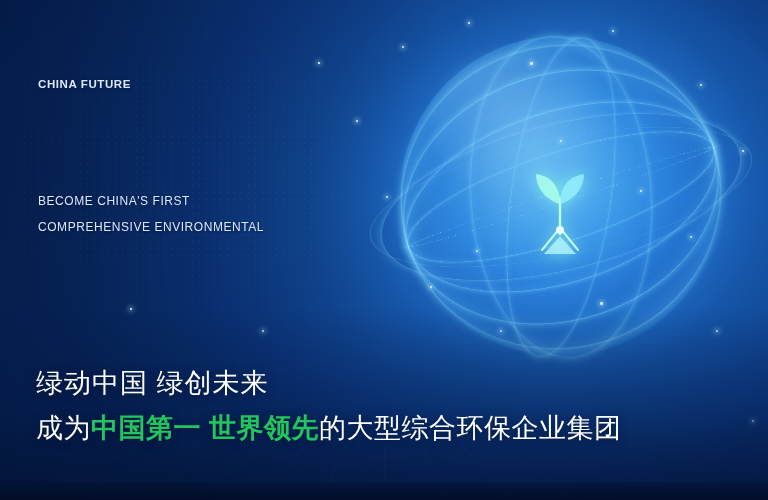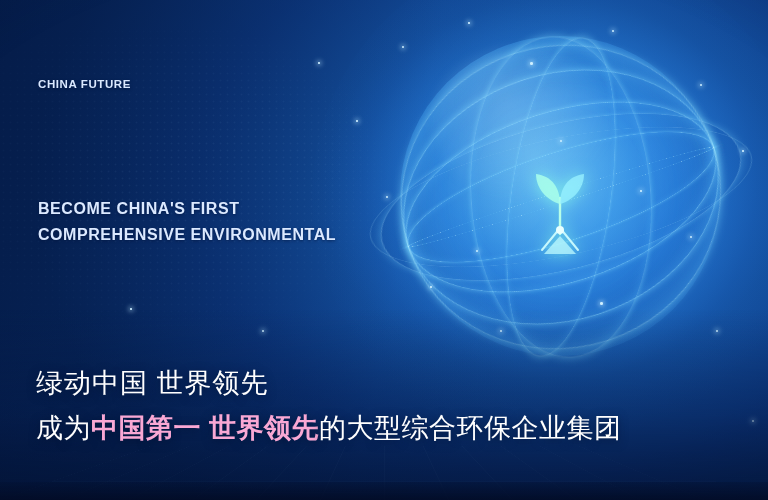--- a/index.html
+++ b/index.html
@@ -143,24 +143,24 @@
     left: 38px; top: 72px;
     color: #dbe9ff;
     font-size: 11.5px;
     font-weight: bold;
     letter-spacing: 0.6px;
     line-height: 25px;
     text-shadow: 0 1px 3px rgba(0,20,60,0.65);
   }
   .en-mid {
     position: absolute;
-    left: 38px; top: 196px;
+    left: 38px; top: 188px;
     color: #dbe9ff;
-    font-size: 16px;
-    font-weight: bold;
+    font-size: 12px;
+    font-weight: normal;
     letter-spacing: 0.55px;
     line-height: 26px;
     text-shadow: 0 1px 3px rgba(0,20,60,0.65);
   }
 
   
   .cn-block {
     position: absolute;
     left: 36px; bottom: 54px;
     color: #ffffff;
@@ -172,21 +172,21 @@
     letter-spacing: 1px;
     margin-bottom: 9px;
     white-space: nowrap;
   }
   .cn-line2 {
     font-size: 27px;
     font-weight: normal;
     letter-spacing: 0.5px;
     white-space: nowrap;
   }
-  .hl { color: #f9a8d4; font-weight: bold; }
+  .hl { color: #22c55e; font-weight: bold; }
 
   .bottom-bar {
     position: absolute;
     left: 0; right: 0; bottom: 0;
     height: 18px;
     background: linear-gradient(to bottom, rgba(3,16,48,0.35), rgba(2,10,34,0.75));
   }
 </style>
 </head>
 <body>
@@ -253,18 +253,18 @@
   <div class="en-top">
     <div>CHINA FUTURE</div>
   </div>
 
   <div class="en-mid">
     <div>BECOME CHINA'S FIRST</div>
     <div>COMPREHENSIVE ENVIRONMENTAL</div>
   </div>
 
   <div class="cn-block">
-    <div class="cn-line1">绿动中国 世界领先</div>
+    <div class="cn-line1">绿动中国 绿创未来</div>
     <div class="cn-line2"><span>成为</span><span class="hl">中国第一 世界领先</span><span>的大型综合环保企业集团</span></div>
   </div>
 
   <div class="bottom-bar"></div>
 </div>
 
 </body></html>

